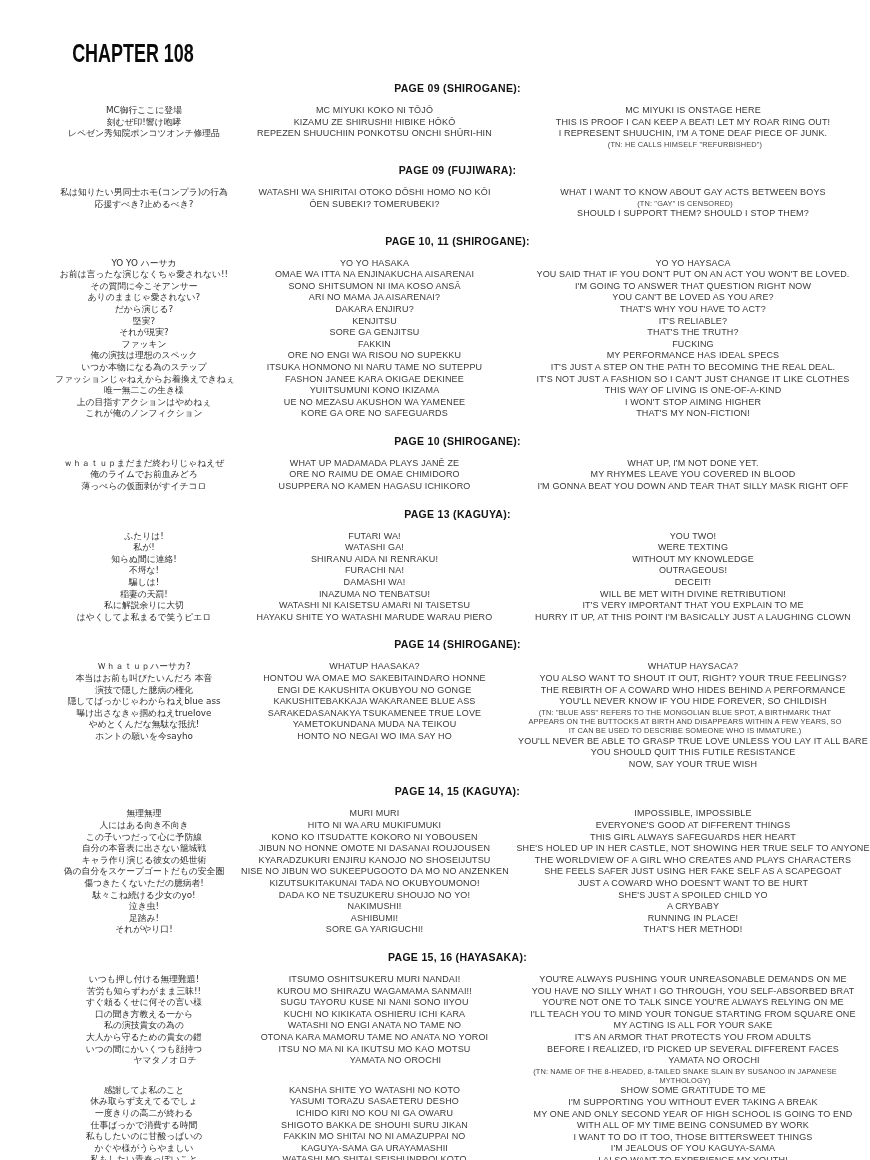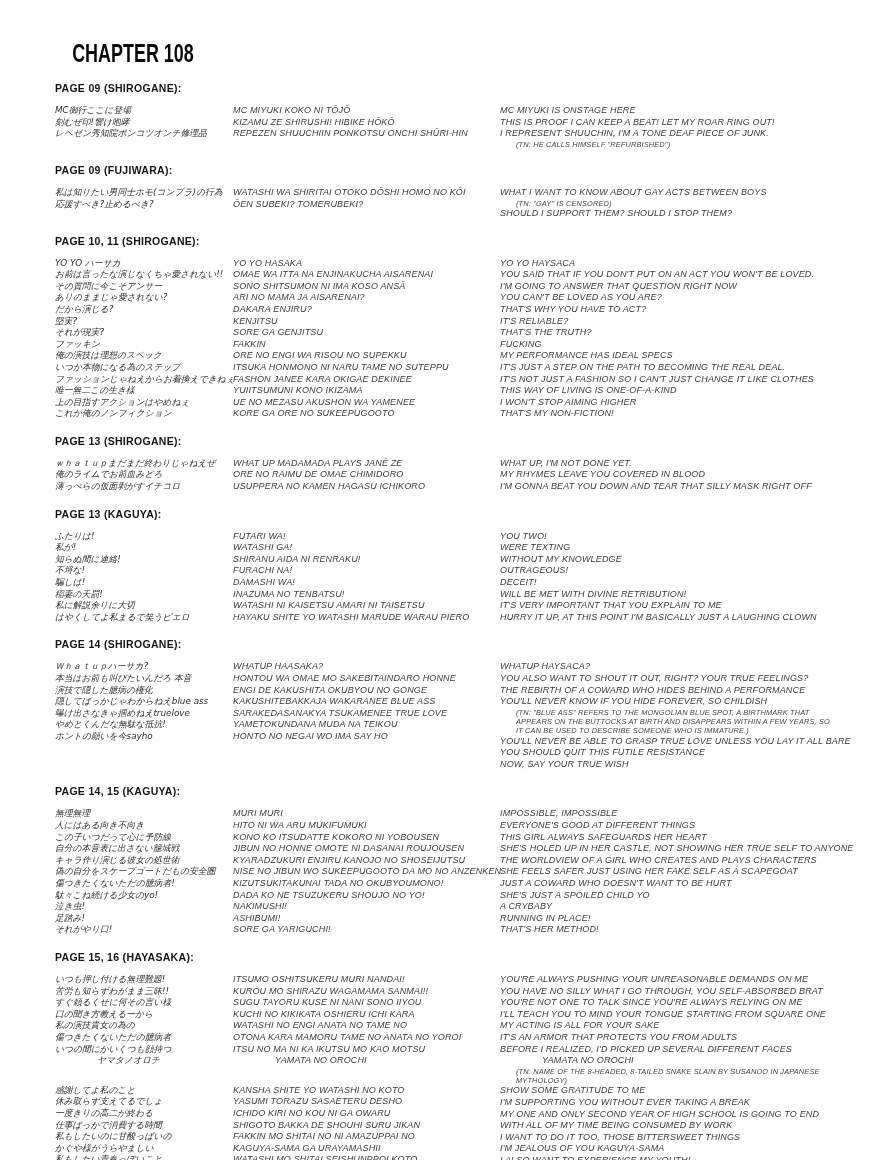--- a/index.html
+++ b/index.html
@@ -35,23 +35,23 @@
     font-size: 10.5px;
     font-weight: 700;
     color: #131313;
     letter-spacing: 0.3px;
     margin: 15px 0 11px 0;
   }
   .cols {
     display: flex;
     align-items: flex-start;
   }
-  .col { flex: 0 0 auto; font-style: italic; }
+  .col { flex: 0 0 auto; }
   .col-jp { width: 178px; }
-  .col-ro { width: 267px; }
+  .col-ro { width: 267px; margin-left: 8px; }
   .col-en { width: 370px; }
   .ln {
     font-size: 9px;
     line-height: 11.6px;
     white-space: nowrap;
     letter-spacing: 0.15px;
     color: #383838;
   }
   .col-jp .ln {
     font-size: 8.8px;
@@ -69,21 +69,21 @@
     max-width: 322px;
     padding-left: 16px;
     color: #444444;
   }
   .ln.indent {
     padding-left: 42px;
   }
   .ln.gap {
     height: 18px;
   }
-  .section { margin-bottom: 10px; }
+  .section { margin-bottom: 10px; text-align: center; }
 </style>
 </head>
 <body>
 
 <main class="page">
   <div class="title-wrap">
     <span class="title">CHAPTER 108</span>
   </div>
   <div id="sections">
       <section class="section">
@@ -151,42 +151,42 @@
             <div class="ln">ARI NO MAMA JA AISARENAI?</div>
             <div class="ln">DAKARA ENJIRU?</div>
             <div class="ln">KENJITSU</div>
             <div class="ln">SORE GA GENJITSU</div>
             <div class="ln">FAKKIN</div>
             <div class="ln">ORE NO ENGI WA RISOU NO SUPEKKU</div>
             <div class="ln">ITSUKA HONMONO NI NARU TAME NO SUTEPPU</div>
             <div class="ln">FASHON JANEE KARA OKIGAE DEKINEE</div>
             <div class="ln">YUIITSUMUNI KONO IKIZAMA</div>
             <div class="ln">UE NO MEZASU AKUSHON WA YAMENEE</div>
-            <div class="ln">KORE GA ORE NO SUKEEPUGOOTO</div>
+            <div class="ln">KORE GA ORE NO SAFEGUARDS</div>
           </div>
           <div class="col col-en">
             <div class="ln">YO YO HAYSACA</div>
             <div class="ln">YOU SAID THAT IF YOU DON'T PUT ON AN ACT YOU WON'T BE LOVED.</div>
             <div class="ln">I'M GOING TO ANSWER THAT QUESTION RIGHT NOW</div>
             <div class="ln">YOU CAN'T BE LOVED AS YOU ARE?</div>
             <div class="ln">THAT'S WHY YOU HAVE TO ACT?</div>
             <div class="ln">IT'S RELIABLE?</div>
             <div class="ln">THAT'S THE TRUTH?</div>
             <div class="ln">FUCKING</div>
             <div class="ln">MY PERFORMANCE HAS IDEAL SPECS</div>
             <div class="ln">IT'S JUST A STEP ON THE PATH TO BECOMING THE REAL DEAL.</div>
             <div class="ln">IT'S NOT JUST A FASHION SO I CAN'T JUST CHANGE IT LIKE CLOTHES</div>
             <div class="ln">THIS WAY OF LIVING IS ONE-OF-A-KIND</div>
             <div class="ln">I WON'T STOP AIMING HIGHER</div>
             <div class="ln">THAT'S MY NON-FICTION!</div>
           </div>
         </div>
       </section>
       <section class="section">
-        <h2 class="sec-header">PAGE 13 (SHIROGANE):</h2>
+        <h2 class="sec-header">PAGE 10 (SHIROGANE):</h2>
         <div class="cols">
           <div class="col col-jp">
             <div class="ln">ｗｈａｔｕｐまだまだ終わりじゃねえぜ</div>
             <div class="ln">俺のライムでお前血みどろ</div>
             <div class="ln">薄っぺらの仮面剥がすイチコロ</div>
           </div>
           <div class="col col-ro">
             <div class="ln">WHAT UP MADAMADA PLAYS JANĒ ZE</div>
             <div class="ln">ORE NO RAIMU DE OMAE CHIMIDORO</div>
             <div class="ln">USUPPERA NO KAMEN HAGASU ICHIKORO</div>
@@ -312,21 +312,21 @@
       </section>
       <section class="section">
         <h2 class="sec-header">PAGE 15, 16 (HAYASAKA):</h2>
         <div class="cols">
           <div class="col col-jp">
             <div class="ln">いつも押し付ける無理難題!</div>
             <div class="ln">苦労も知らずわがまま三昧!!</div>
             <div class="ln">すぐ頼るくせに何その言い様</div>
             <div class="ln">口の聞き方教える一から</div>
             <div class="ln">私の演技貴女の為の</div>
-            <div class="ln">傷つきたくないただの臆病者</div>
+            <div class="ln">大人から守るための貴女の鎧</div>
             <div class="ln">いつの間にかいくつも顔持つ</div>
             <div class="ln indent">ヤマタノオロチ</div>
             <div class="ln gap"></div>
             <div class="ln">感謝してよ私のこと</div>
             <div class="ln">休み取らず支えてるでしょ</div>
             <div class="ln">一度きりの高二が終わる</div>
             <div class="ln">仕事ばっかで消費する時間</div>
             <div class="ln">私もしたいのに甘酸っぱいの</div>
             <div class="ln">かぐや様がうらやましい</div>
             <div class="ln">私もしたい青春っぽいこと</div>

